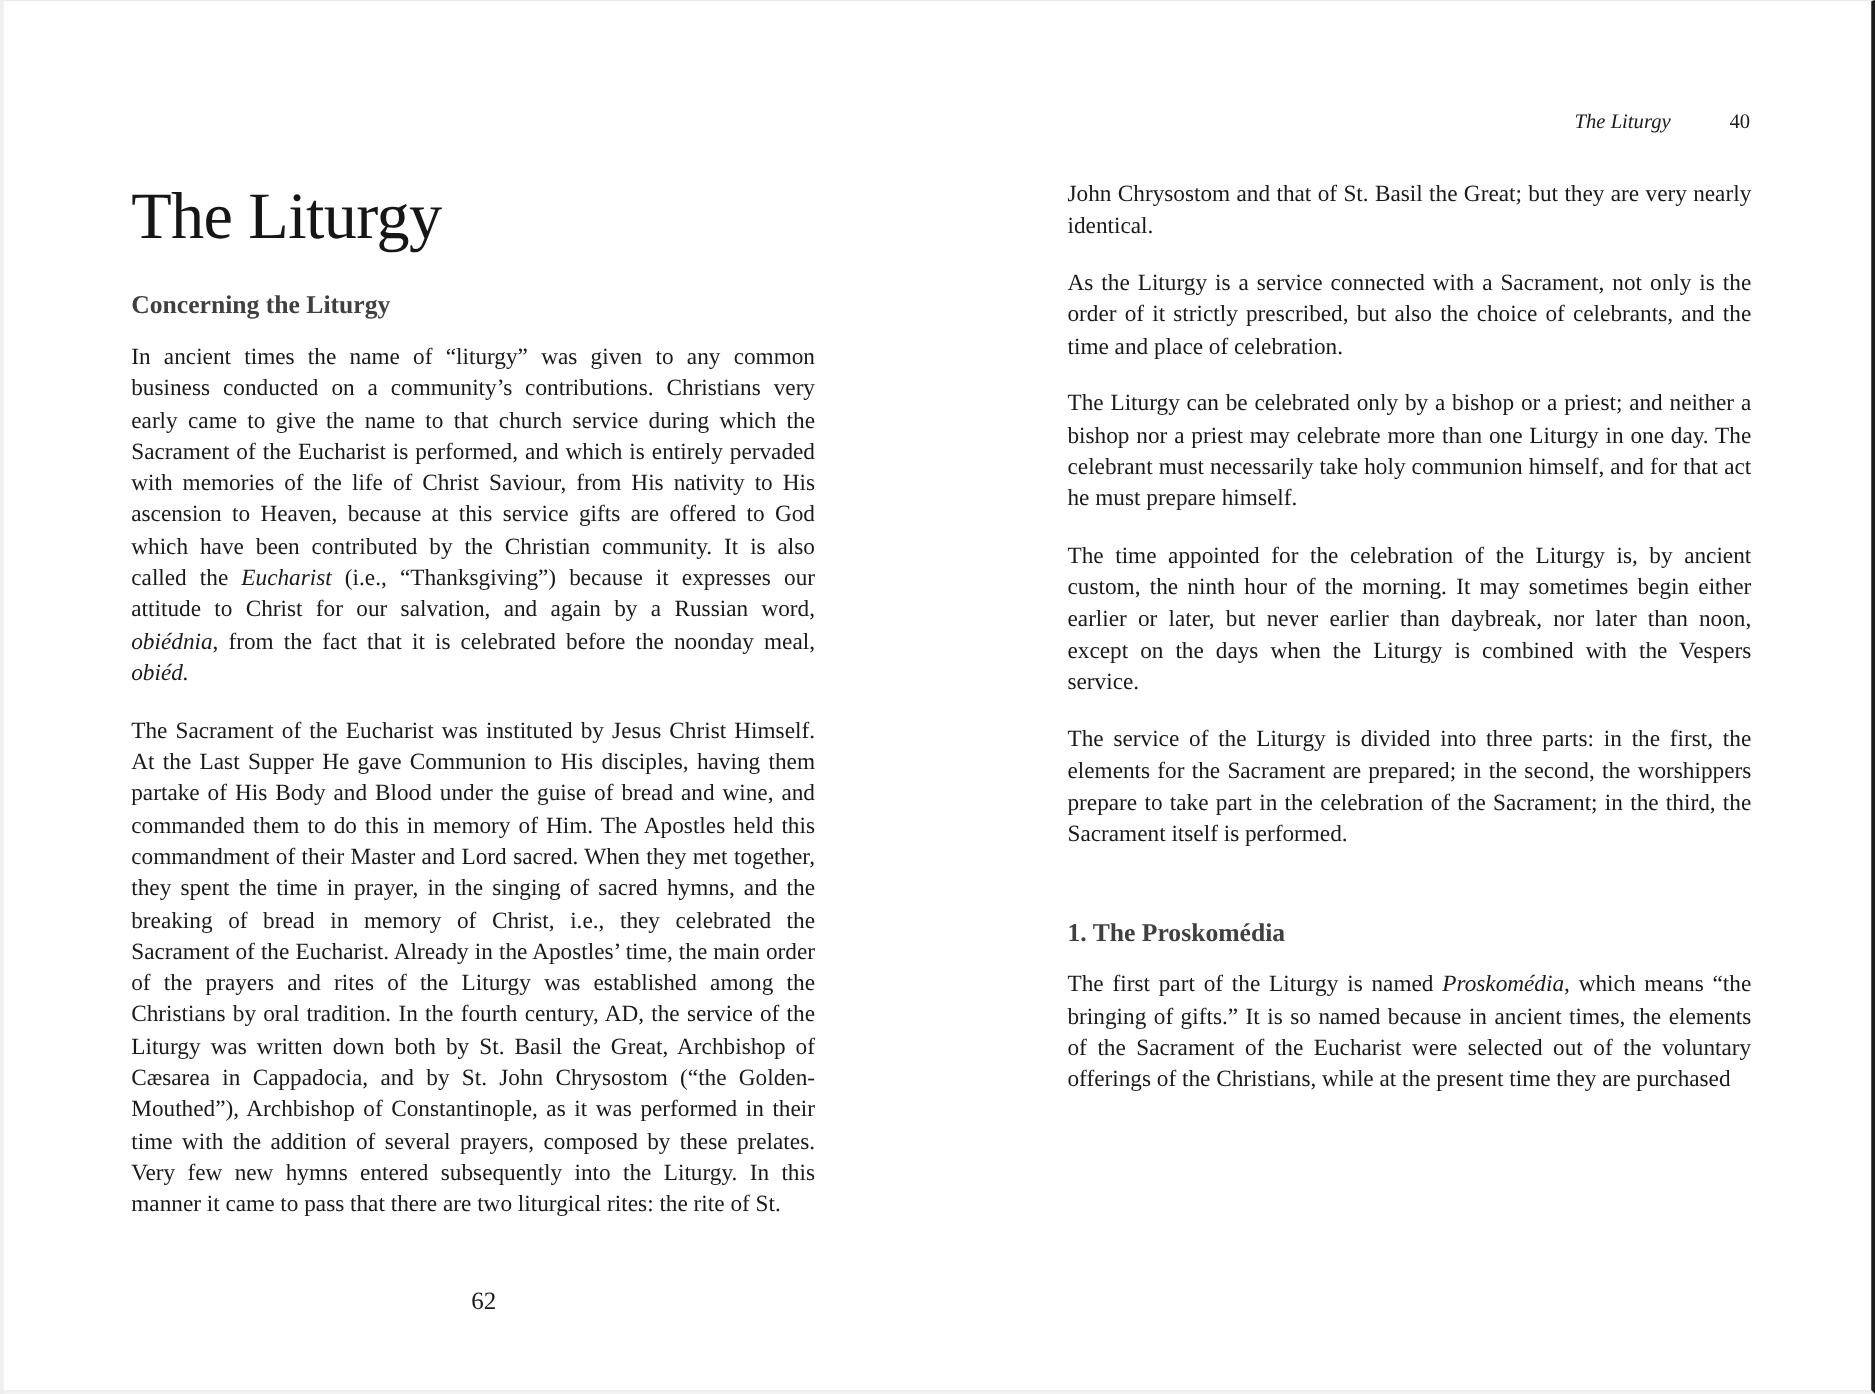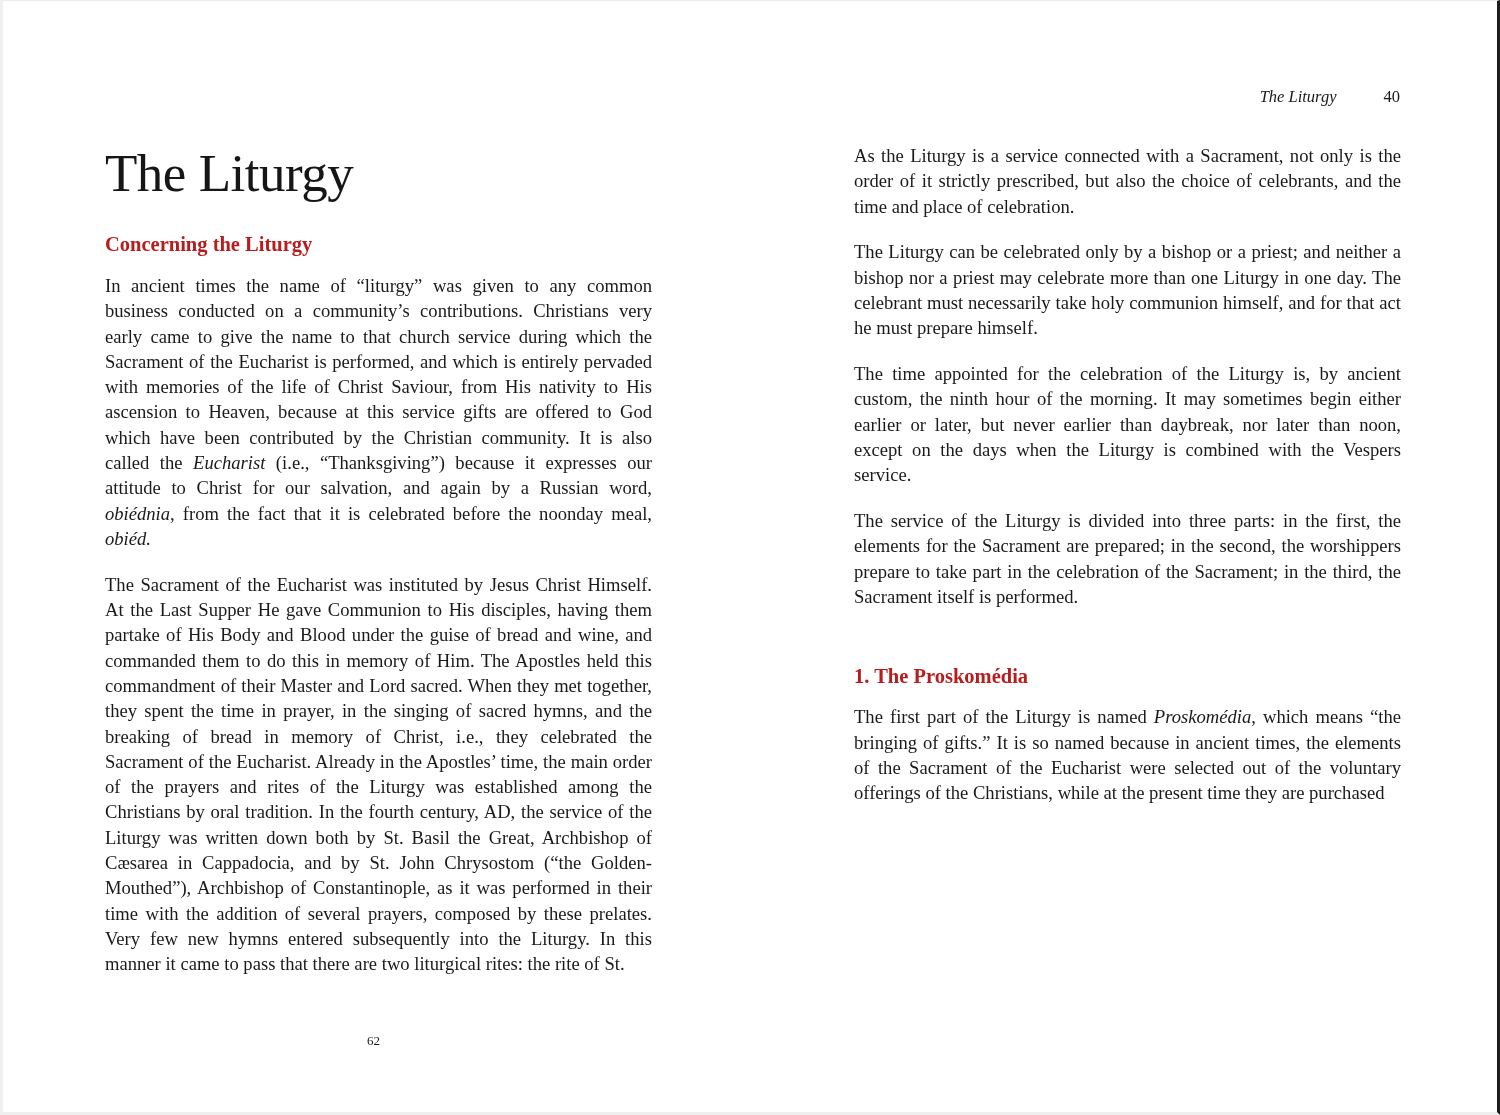--- a/index.html
+++ b/index.html
@@ -50,21 +50,21 @@
     line-height: 64px;
     margin: 0 0 26px 0;
     letter-spacing: -0.5px;
     color: #161616;
   }
   .section-heading {
     font-size: 20.5px;
     font-weight: bold;
     line-height: 26px;
     margin: 0 0 16px 0;
-    color: #b91c1c;
+    color: #404040;
   }
   .section-heading.numbered {
     margin-top: 54px;
     margin-bottom: 15px;
   }
   p.body {
     margin: 0 0 20.5px 0;
     text-align: justify;
     text-align-last: left;
     hyphens: none;
@@ -80,23 +80,23 @@
     display: flex;
     gap: 0;
     align-items: baseline;
   }
   .running-head .rh-title {
     font-style: italic;
     margin-right: 47px;
   }
   .folio-left {
     position: absolute;
-    left: 364px;
+    left: 374px;
     top: 1028px;
-    font-size: 13px;
+    font-size: 20px;
     line-height: 24px;
   }
 </style>
 </head>
 <body>
 
 <div class="spread">
 
   <div class="page page-left">
     <div class="text-block">
@@ -110,20 +110,21 @@
     <div class="folio-left">62</div>
   </div>
 
   <div class="page page-right">
     <div class="running-head">
       <span class="rh-title">The Liturgy</span>
       <span class="rh-folio">40</span>
     </div>
     <div class="text-block">
       <div>
+          <p class="body">John Chrysostom and that of St. Basil the Great; but they are very nearly identical.</p>
           <p class="body">As the Liturgy is a service connected with a Sacrament, not only is the order of it strictly prescribed, but also the choice of celebrants, and the time and place of celebration.</p>
           <p class="body">The Liturgy can be celebrated only by a bishop or a priest; and neither a bishop nor a priest may celebrate more than one Liturgy in one day. The celebrant must necessarily take holy communion himself, and for that act he must prepare himself.</p>
           <p class="body">The time appointed for the celebration of the Liturgy is, by ancient custom, the ninth hour of the morning. It may sometimes begin either earlier or later, but never earlier than daybreak, nor later than noon, except on the days when the Liturgy is combined with the Vespers service.</p>
           <p class="body">The service of the Liturgy is divided into three parts: in the first, the elements for the Sacrament are prepared; in the second, the worshippers prepare to take part in the celebration of the Sacrament; in the third, the Sacrament itself is performed.</p>
         </div>
       <h2 class="section-heading numbered">1. The Proskomédia</h2>
       <div>
           <p class="body">The first part of the Liturgy is named <em>Proskomédia</em>, which means “the bringing of gifts.” It is so named because in ancient times, the elements of the Sacrament of the Eucharist were selected out of the voluntary offerings of the Christians, while at the present time they are purchased</p>
         </div>
     </div>

